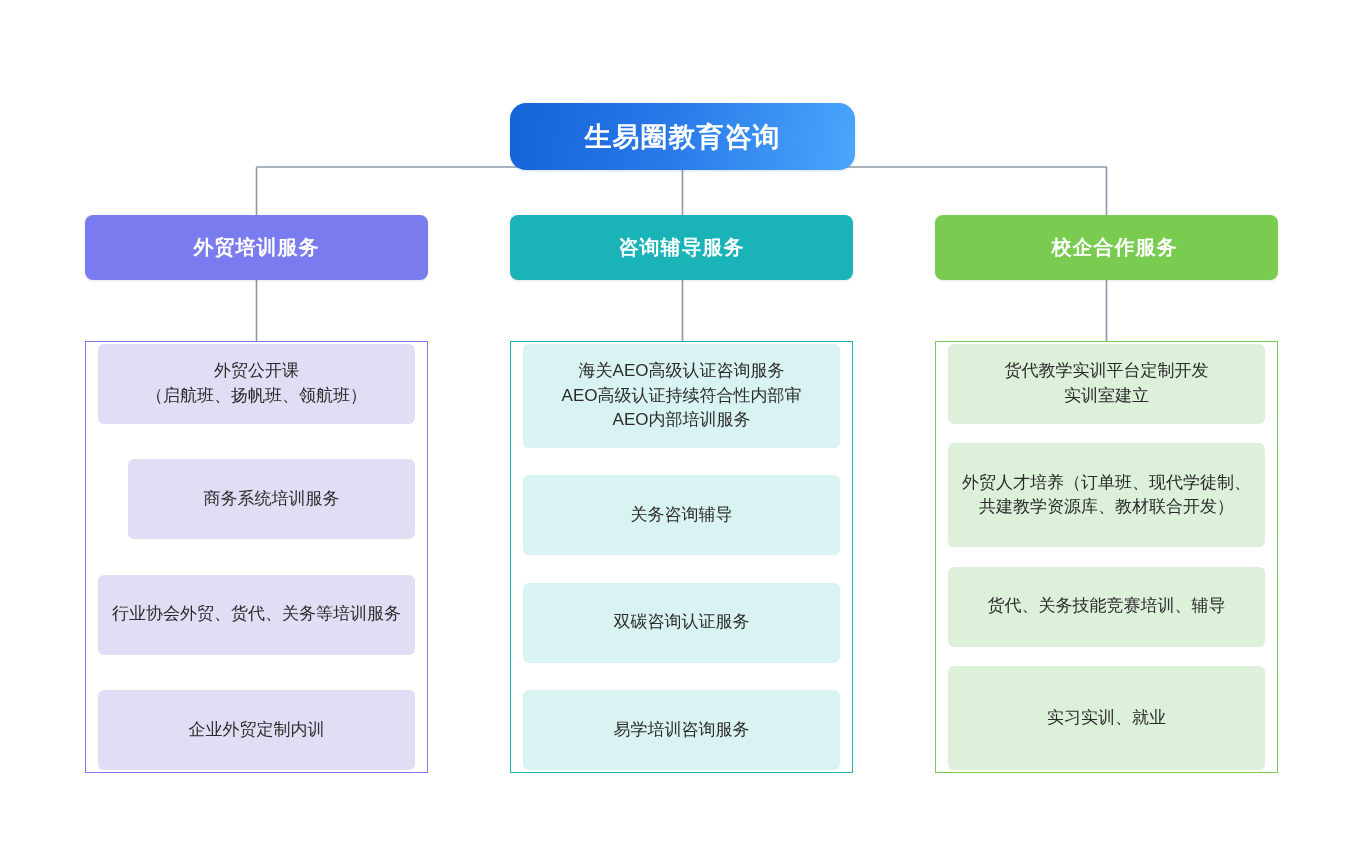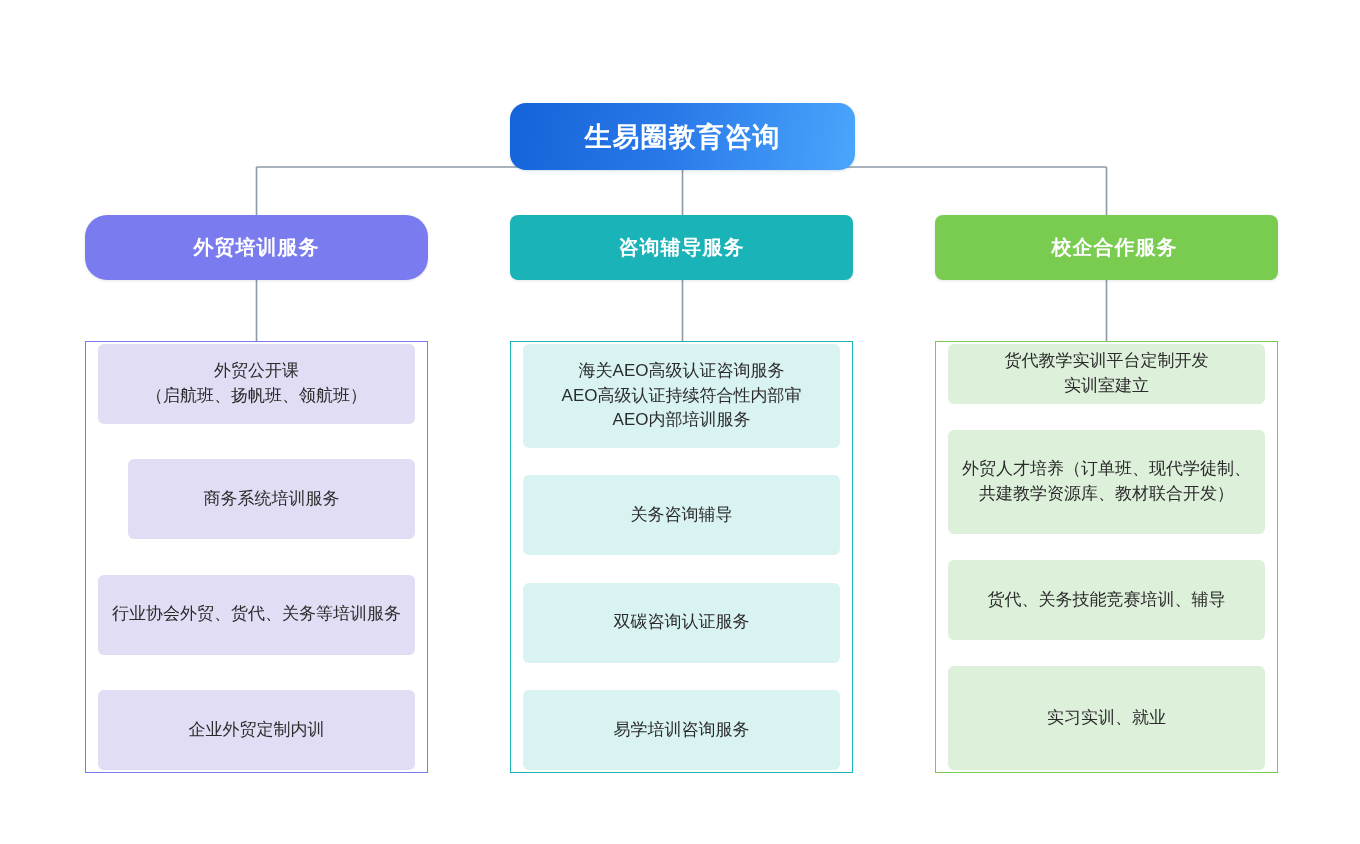--- a/index.html
+++ b/index.html
@@ -99,21 +99,21 @@
     justify-content: center;
     text-align: center;
     font-size: 17px;
     line-height: 1.45;
     color: #2b2b2b;
     padding: 8px 14px;
     white-space: pre-line;
   }
 
   
-  .col-0 .cat-header { background: #7b7bf0; border-radius: 22px; }
+  .col-0 .cat-header { background: #7b7bf0; }
   .col-0 .group-box  { border-color: #7b7bf0; }
   .col-0 .item       { background: #e0ddf5; }
 
   
   .col-1 .cat-header { background: #19b3b8; }
   .col-1 .group-box  { border-color: #19b3b8; }
   .col-1 .item       { background: #d9f2f2; }
 
   
   .col-2 .cat-header { background: #79cc50; padding-left: 16px; }
@@ -161,21 +161,21 @@
 AEO内部培训服务</div>
       <div class="item" style="height: 80px;">关务咨询辅导</div>
       <div class="item" style="height: 80px;">双碳咨询认证服务</div>
       <div class="item" style="height: 80px;">易学培训咨询服务</div>
     </div>
   </div>
 
   <div class="column col-2">
     <div class="cat-header">校企合作服务</div>
     <div class="group-box">
-      <div class="item" style="height: 60px;">货代教学实训平台定制开发
+      <div class="item" style="height: 80px;">货代教学实训平台定制开发
 实训室建立</div>
       <div class="item" style="height: 104px;">外贸人才培养（订单班、现代学徒制、共建教学资源库、教材联合开发）</div>
       <div class="item" style="height: 80px;">货代、关务技能竞赛培训、辅导</div>
       <div class="item" style="height: 104px;">实习实训、就业</div>
     </div>
   </div>
 
 </div>
 
 </body></html>

